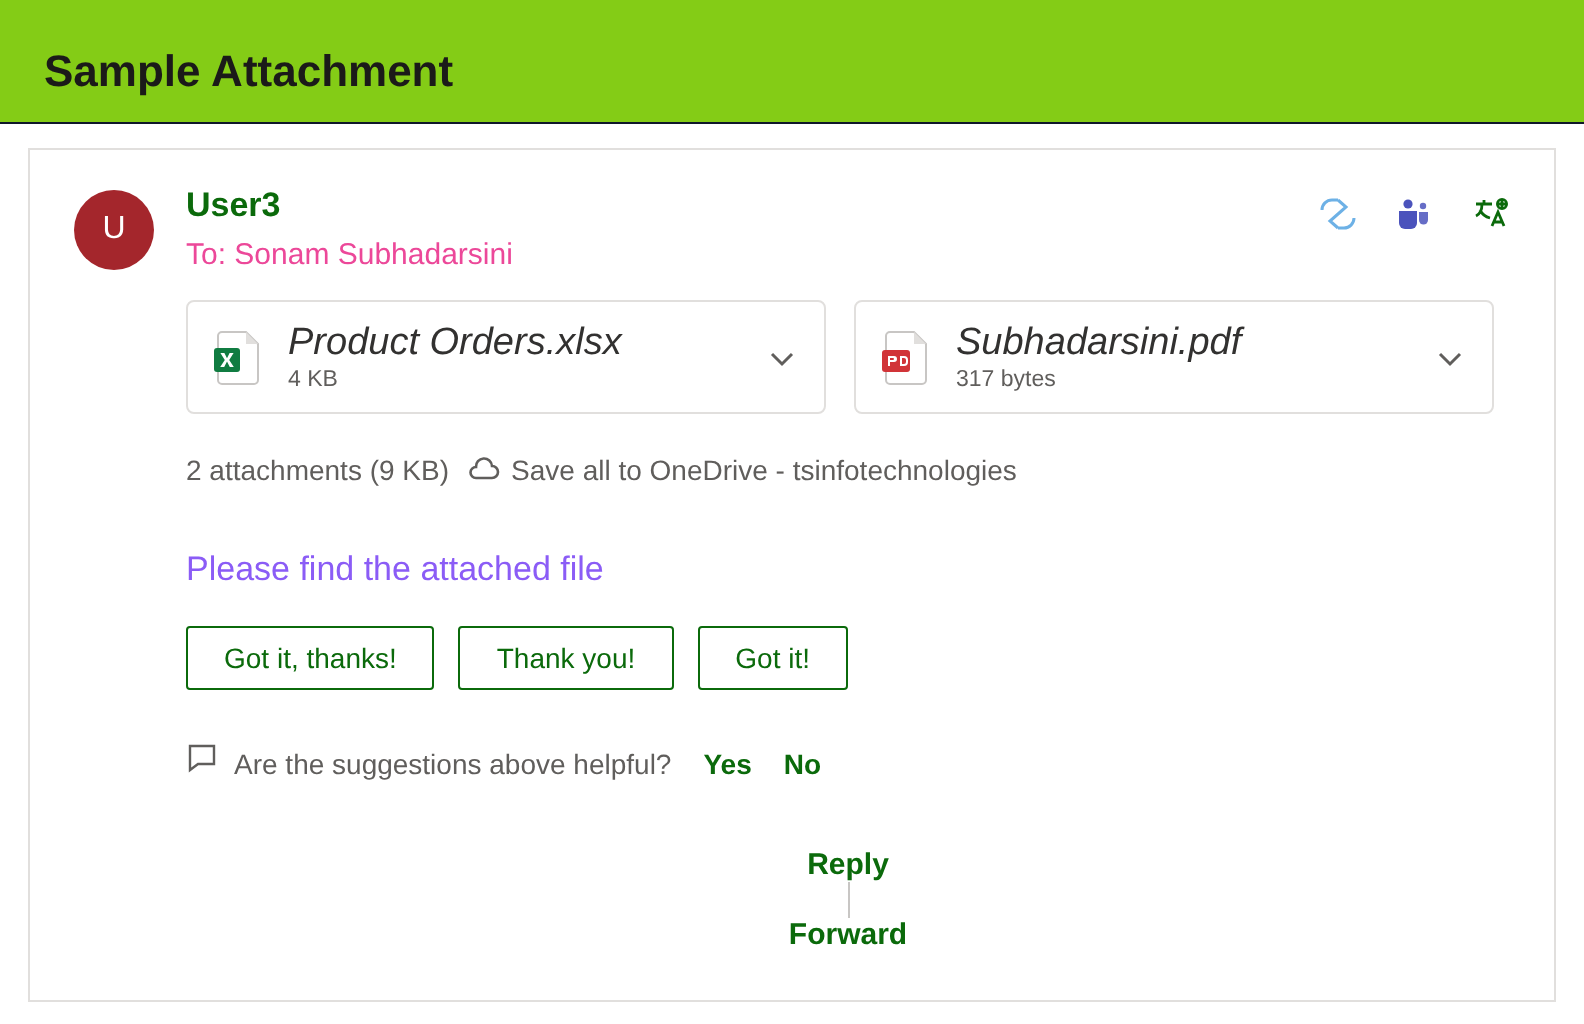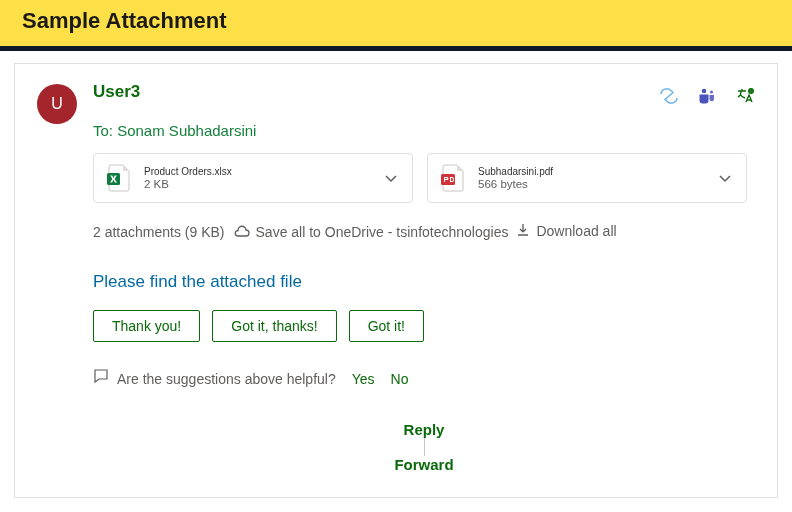--- a/index.html
+++ b/index.html
@@ -6,23 +6,23 @@
   body {
     font-family: "Segoe UI", -apple-system, sans-serif;
     background: #fff;
     width: 792px;
     height: 512px;
     overflow: hidden;
     font-size: 14px;
     color: #323130;
   }
   .header-bar {
-    background: #fde047;
-    padding: 8px 22px 12px 22px;
-    border-bottom: 5px solid #0f172a;
+    background: #84cc16;
+    padding: 23px 22px 12px 22px;
+    border-bottom: 1px solid #0f172a;
   }
   .header-title {
     font-size: 22px;
     font-weight: 700;
     color: #1b1a19;
   }
   .msg-container {
     border: 1px solid #e1dfdd;
     margin: 12px 14px;
     padding: 18px 22px 24px 22px;
@@ -55,23 +55,23 @@
     font-weight: 700;
     font-size: 17px;
     line-height: 1.2;
   }
   .timestamp {
     color: #605e5c;
     font-size: 13px;
     margin-top: 2px;
   }
   .to-line {
-    color: #15803d;
+    color: #ec4899;
     font-size: 15px;
-    margin-top: 20px;
+    margin-top: 6px;
   }
   .header-icons {
     display: flex;
     gap: 18px;
     align-items: center;
     margin-top: 4px;
   }
   .header-icons .icon-btn {
     width: 20px;
     height: 20px;
@@ -105,25 +105,26 @@
     display: flex;
     align-items: center;
     justify-content: center;
     flex-shrink: 0;
   }
   .attachment-info {
     flex: 1;
     min-width: 0;
   }
   .attachment-name {
-    font-size: 10px;
+    font-size: 19px;
     color: #323130;
     white-space: nowrap;
     overflow: hidden;
     text-overflow: ellipsis;
+    font-style: italic;
   }
   .attachment-size {
     font-size: 11.5px;
     color: #605e5c;
     margin-top: 1px;
   }
   .chevron {
     width: 18px;
     height: 18px;
     display: flex;
@@ -142,21 +143,21 @@
   }
   .attach-summary .link-btn {
     display: flex;
     gap: 6px;
     cursor: pointer;
     color: #605e5c;
   }
   .msg-text {
     margin-top: 32px;
     font-size: 17px;
-    color: #0369a1;
+    color: #8b5cf6;
   }
   .quick-replies {
     display: flex;
     gap: 12px;
     margin-top: 18px;
   }
   .quick-btn {
     border: 1px solid #0b6a0b;
     color: #0b6a0b;
     background: #fff;
@@ -171,20 +172,21 @@
     align-items: flex-end;
     gap: 8px;
     margin-top: 26px;
     font-size: 14px;
     color: #605e5c;
   }
   .feedback-row .yn {
     color: #0b6a0b;
     cursor: pointer;
     margin-left: 8px;
+    font-weight: bold;
   }
   .actions-row {
     display: flex;
     align-items: center;
     margin-top: 34px;
     font-size: 15px;
     flex-direction: column;
   }
   .action-link {
     color: #0b6a0b;
@@ -243,75 +245,67 @@
         <div class="file-icon">
           <svg width="26" height="28" viewBox="0 0 26 28">
               <path fill="#fff" stroke="#c8c6c4" d="M5 1h12l6 6v18a2 2 0 01-2 2H5a2 2 0 01-2-2V3a2 2 0 012-2z"></path>
               <path fill="#e1dfdd" d="M17 1l6 6h-6z"></path>
               <rect x="1" y="9" width="13" height="12" rx="1.5" fill="#107c41"></rect>
               <path fill="#fff" d="M4.2 11.5h2l1.3 2.6 1.3-2.6h2l-2.2 3.5 2.3 3.5h-2l-1.4-2.7-1.4 2.7h-2l2.3-3.5z"></path>
             </svg>
         </div>
         <div class="attachment-info">
           <div class="attachment-name">Product Orders.xlsx</div>
-          <div class="attachment-size">2 KB</div>
+          <div class="attachment-size">4 KB</div>
         </div>
         <div class="chevron">
           <svg width="14" height="14" viewBox="0 0 14 14">
               <path fill="none" stroke="#605e5c" stroke-width="1.5" d="M2 5l5 5 5-5"></path>
             </svg>
         </div>
       </div>
 
       <div class="attachment-card">
         <div class="file-icon">
           <svg width="26" height="28" viewBox="0 0 26 28">
               <path fill="#fff" stroke="#c8c6c4" d="M5 1h12l6 6v18a2 2 0 01-2 2H5a2 2 0 01-2-2V3a2 2 0 012-2z"></path>
               <path fill="#e1dfdd" d="M17 1l6 6h-6z"></path>
               <rect x="1" y="10" width="14" height="11" rx="1.5" fill="#d13438"></rect>
               <path fill="#fff" d="M4 13h3a1.5 1.5 0 010 3H5v2H4zm1 1v1h1.5a.5.5 0 000-1zm5-1h2a2 2 0 012 2v1a2 2 0 01-2 2h-2zm1 1v3h1a1 1 0 001-1v-1a1 1 0 00-1-1z"></path>
             </svg>
         </div>
         <div class="attachment-info">
           <div class="attachment-name">Subhadarsini.pdf</div>
-          <div class="attachment-size">566 bytes</div>
+          <div class="attachment-size">317 bytes</div>
         </div>
         <div class="chevron">
           <svg width="14" height="14" viewBox="0 0 14 14">
               <path fill="none" stroke="#605e5c" stroke-width="1.5" d="M2 5l5 5 5-5"></path>
             </svg>
         </div>
       </div>
     </div>
 
     <div class="attach-summary">
       <span>2 attachments (9 KB)</span>
       <span class="link-btn">
         <span>
           <svg width="17" height="12" viewBox="0 0 17 12">
               <path fill="none" stroke="#605e5c" stroke-width="1.3" d="M5 11h8a3 3 0 000-6 4 4 0 00-8 .5A2.5 2.5 0 005 11z"></path>
             </svg>
         </span>
         <span>Save all to OneDrive - tsinfotechnologies</span>
       </span>
-      <span class="link-btn">
-        <span>
-          <svg width="14" height="14" viewBox="0 0 14 14">
-              <path fill="none" stroke="#605e5c" stroke-width="1.3" d="M7 1v8m0 0L4 6m3 3l3-3M2 12h10"></path>
-            </svg>
-        </span>
-        <span>Download all</span>
-      </span>
     </div>
 
     <div class="msg-text">Please find  the attached file</div>
 
     <div class="quick-replies">
+      <button class="quick-btn">Got it, thanks!</button>
       <button class="quick-btn">Thank you!</button>
-      <button class="quick-btn">Got it, thanks!</button>
       <button class="quick-btn">Got it!</button>
     </div>
 
     <div class="feedback-row">
       <span>
         <svg width="16" height="16" viewBox="0 0 16 16">
             <path fill="none" stroke="#605e5c" stroke-width="1.2" d="M2 2h12v9H6l-4 3V2z"></path>
           </svg>
       </span>
       <span>Are the suggestions above helpful?</span>

